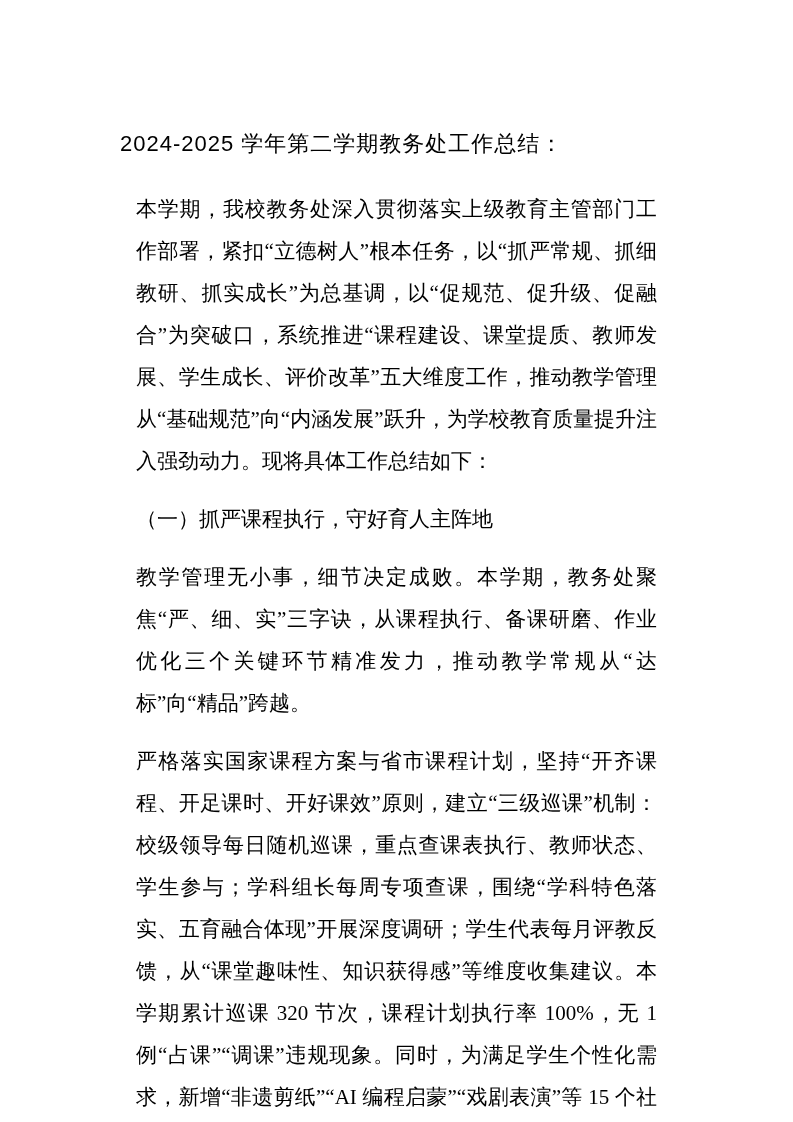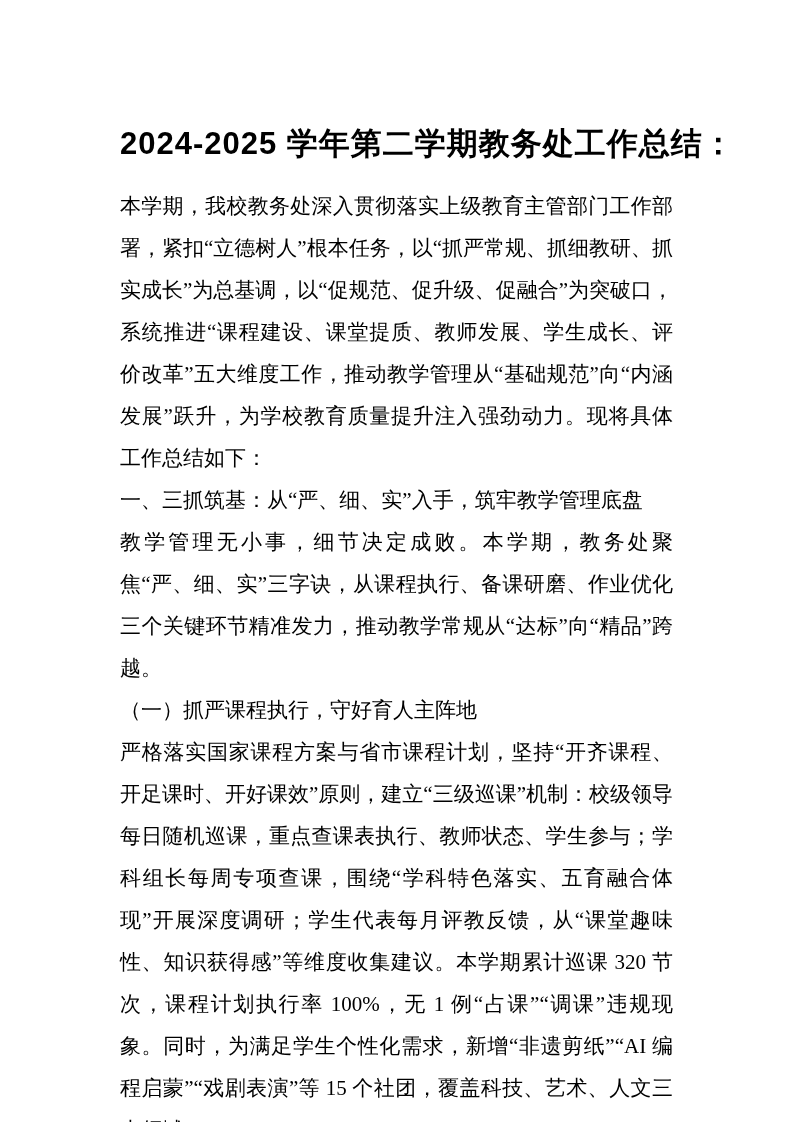--- a/index.html
+++ b/index.html
@@ -18,49 +18,48 @@
     box-sizing: border-box;
     width: 793px;
     height: 1122px;
     padding: 116px 120px 0 120px;
     background: #ffffff;
     overflow: hidden;
   }
   .doc-title {
     margin: 0 0 13px 0;
     font-family: "Liberation Sans", "DejaVu Sans", sans-serif;
-    font-weight: 700;
-    font-size: 31px;
+    font-weight: 400;
+    font-size: 22px;
     line-height: 56px;
     text-align: left;
     letter-spacing: 1px;
   }
   .title-line {
     display: block;
     white-space: nowrap;
   }
   .body-para {
-    margin: 0;
+    margin: 16px;
     font-size: 21px;
     line-height: 42px;
     text-align: justify;
     text-justify: inter-ideograph;
     word-break: break-all;
   }
 </style>
 </head>
 <body>
 
 <div class="page">
   <h1 class="doc-title">
     <span class="title-line">2024-2025 学年第二学期教务处工作总结：</span>
   </h1>
 
   <p class="body-para">本学期，我校教务处深入贯彻落实上级教育主管部门工作部署，紧扣“立德树人”根本任务，以“抓严常规、抓细教研、抓实成长”为总基调，以“促规范、促升级、促融合”为突破口，系统推进“课程建设、课堂提质、教师发展、学生成长、评价改革”五大维度工作，推动教学管理从“基础规范”向“内涵发展”跃升，为学校教育质量提升注入强劲动力。现将具体工作总结如下：</p>
 
-  <p class="body-para">一、三抓筑基：从“严、细、实”入手，筑牢教学管理底盘</p>
+
+  <p class="body-para">（一）抓严课程执行，守好育人主阵地</p>
 
   <p class="body-para">教学管理无小事，细节决定成败。本学期，教务处聚焦“严、细、实”三字诀，从课程执行、备课研磨、作业优化三个关键环节精准发力，推动教学常规从“达标”向“精品”跨越。</p>
-
-  <p class="body-para">（一）抓严课程执行，守好育人主阵地</p>
 
   <p class="body-para">严格落实国家课程方案与省市课程计划，坚持“开齐课程、开足课时、开好课效”原则，建立“三级巡课”机制：校级领导每日随机巡课，重点查课表执行、教师状态、学生参与；学科组长每周专项查课，围绕“学科特色落实、五育融合体现”开展深度调研；学生代表每月评教反馈，从“课堂趣味性、知识获得感”等维度收集建议。本学期累计巡课 320 节次，课程计划执行率 100%，无 1 例“占课”“调课”违规现象。同时，为满足学生个性化需求，新增“非遗剪纸”“AI 编程启蒙”“戏剧表演”等 15 个社团，覆盖科技、艺术、人文三大领域，</p>
 </div>
 
 </body></html>

